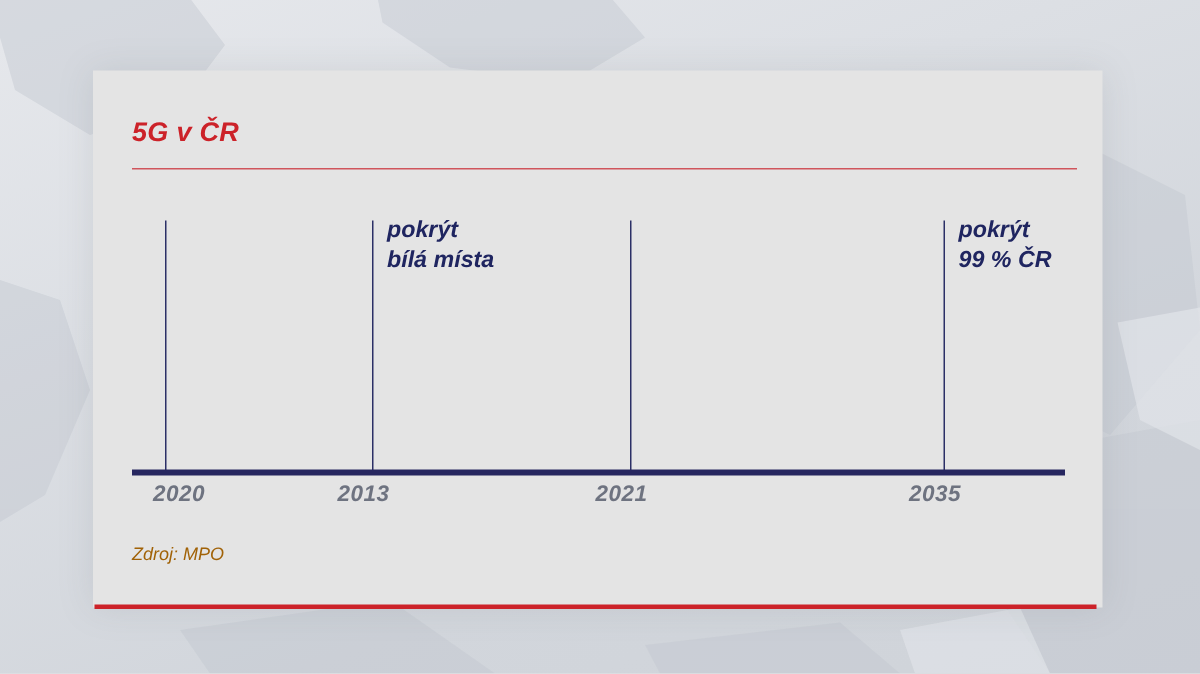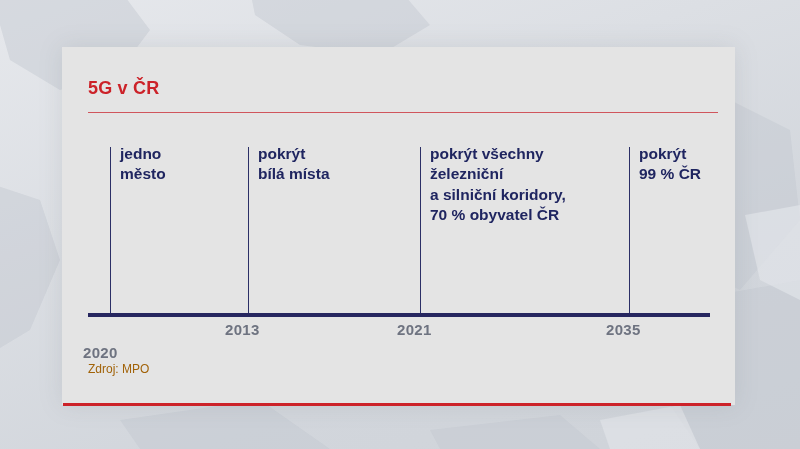--- a/index.html
+++ b/index.html
@@ -14,20 +14,21 @@
     background: #d9dce1;
   }
 
   
   #stage {
     position: relative;
     width: 800px;
     height: 449px;
     background: linear-gradient(160deg, #e6e8ec 0%, #dcdfe4 35%, #d2d6dc 70%, #cfd3d9 100%);
     overflow: hidden;
+    font-style: italic;
   }
   #map-layer {
     position: absolute;
     inset: 0;
     opacity: 0.55;
   }
 
   
   #card {
     position: absolute;
@@ -135,40 +136,34 @@
   </svg>
 
   <div id="card">
 
     <div id="title">5G v ČR</div>
     <div id="title-rule"></div>
 
     <div id="plot">
 
       <div class="tick-line" style="left:48px; top:100px; height:168px;"></div>
-      <div class="milestone-label" style="left:58px; top:97px; width:120px;">jedno
-město</div>
 
       <div class="tick-line" style="left:186px; top:100px; height:168px;"></div>
       <div class="milestone-label" style="left:196px; top:97px; width:150px;">pokrýt
 bílá místa</div>
 
       <div class="tick-line" style="left:358px; top:100px; height:168px;"></div>
-      <div class="milestone-label" style="left:368px; top:97px; width:200px;">pokrýt všechny
-železniční
-a silniční koridory,
-70 % obyvatel ČR</div>
 
       <div class="tick-line" style="left:567px; top:100px; height:168px;"></div>
       <div class="milestone-label" style="left:577px; top:97px; width:110px;">pokrýt
 99 % ČR</div>
 
       <div id="axis-line"></div>
 
-      <div class="year-label" style="left:21px;margin-top:23px;">2020</div>
+      <div class="year-label" style="left:40px;">2020</div>
       <div class="year-label" style="left:163px;">2013</div>
       <div class="year-label" style="left:335px;">2021</div>
       <div class="year-label" style="left:544px;">2035</div>
     </div>
 
     <div id="source">Zdroj: MPO</div>
   </div>
 
   <div id="bottom-rule"></div>
 </div>

